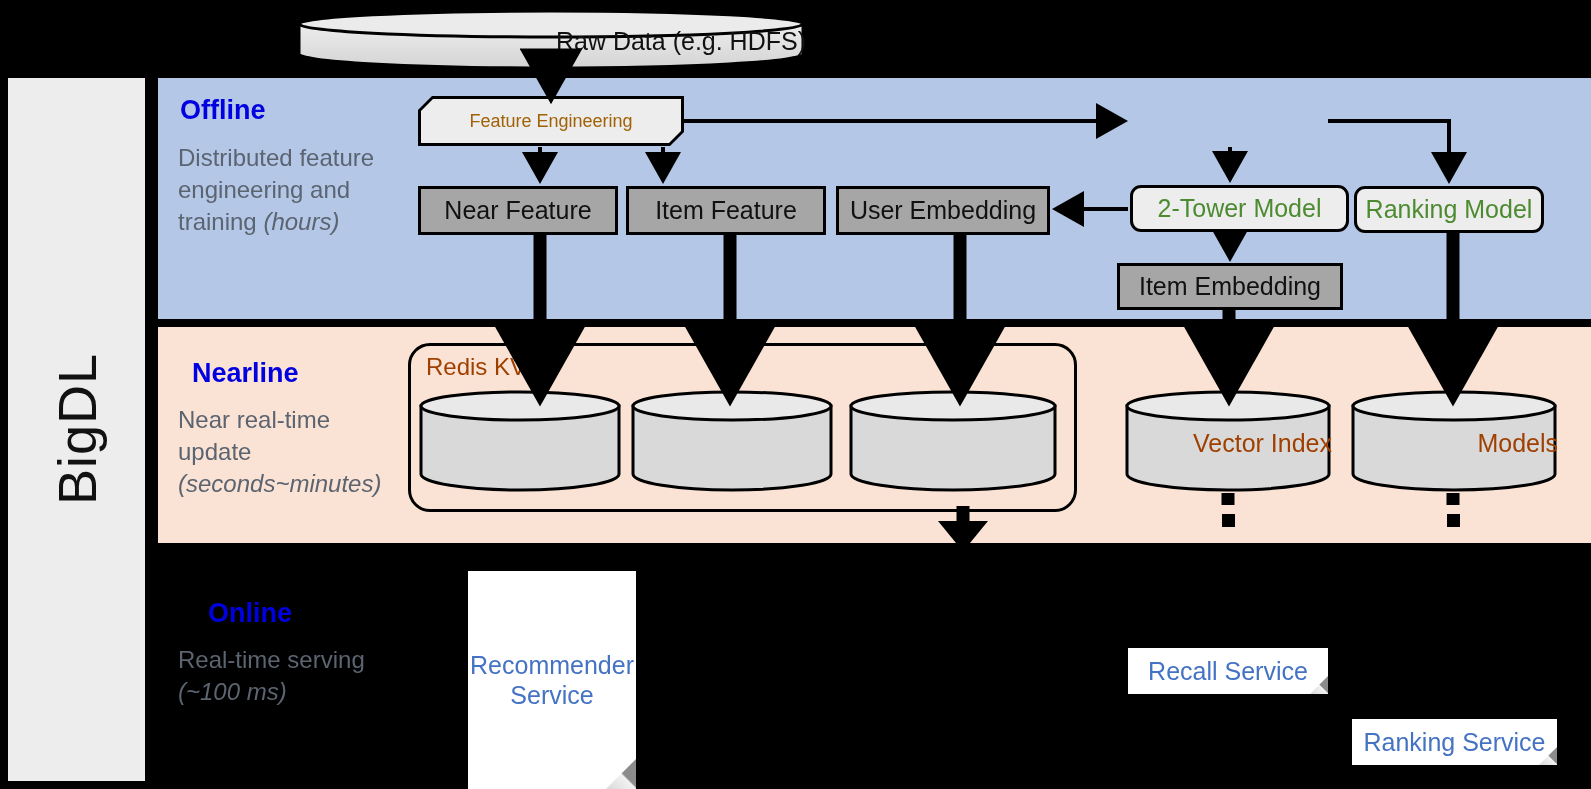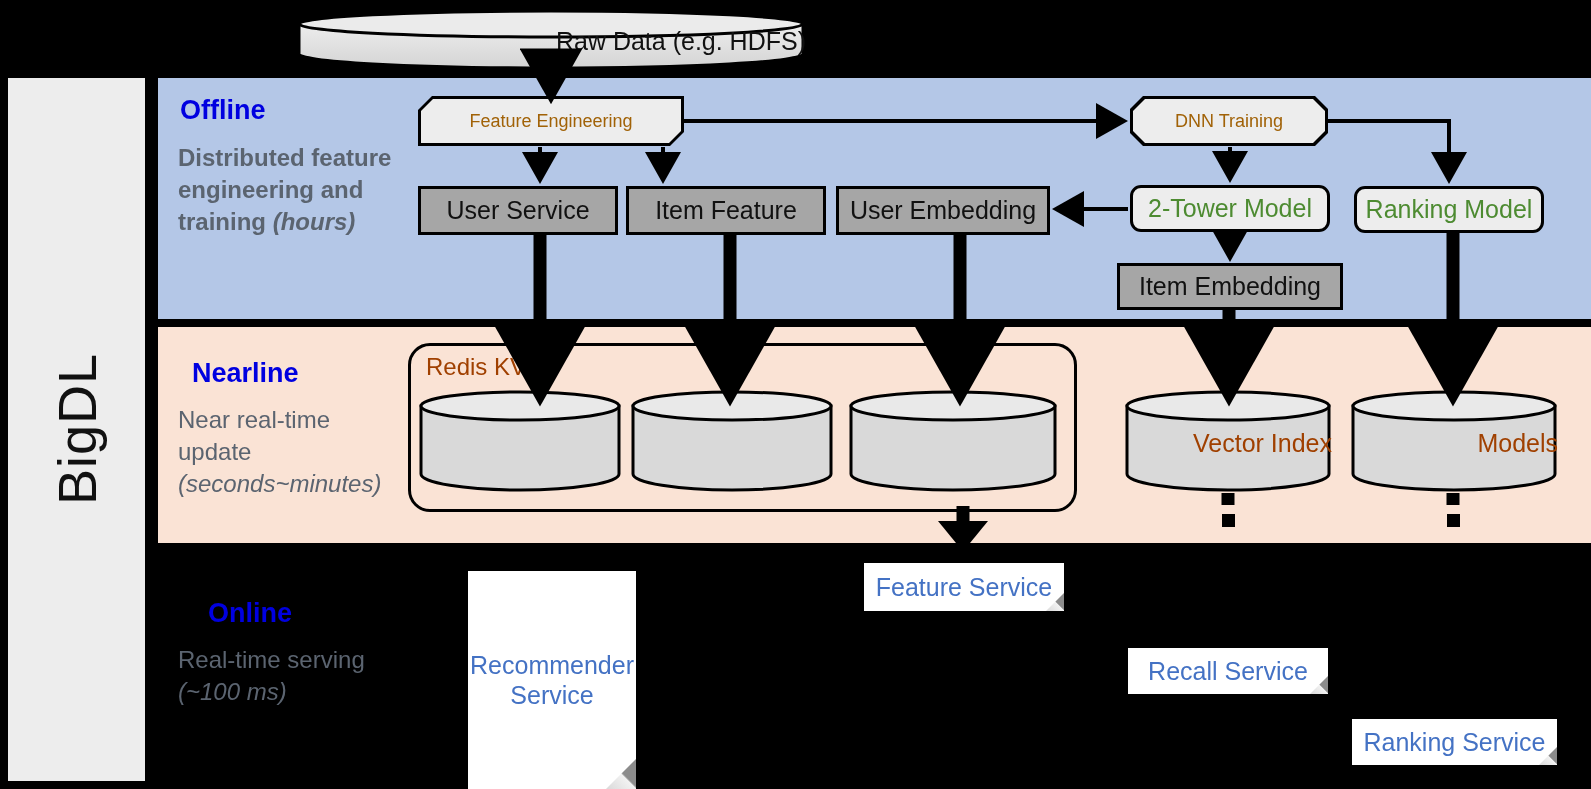--- a/index.html
+++ b/index.html
@@ -67,21 +67,21 @@
 
   <div class="sidebar">
     <div class="sidebar-label">BigDL</div>
   </div>
 
   <div class="band" id="band-offline"></div>
   <div class="band" id="band-nearline"></div>
   <div class="band" id="band-online"></div>
 
   <div class="band-title" style="left:180px;top:95px;">Offline</div>
-  <div class="band-sub" style="left:178px;top:142px;font-weight:bold;"><span>Distributed feature engineering and training </span><span class="it">(hours)</span></div>
+  <div class="band-sub" style="left:178px;top:142px;"><span>Distributed feature engineering and training </span><span class="it">(hours)</span></div>
 
   <div class="band-title" style="left:172px;top:358px;margin-left:20px;">Nearline</div>
   <div class="band-sub" style="left:178px;top:404px;"><span>Near real-time update </span><span class="it">(seconds~minutes)</span></div>
 
   <div class="band-title" style="left:180px;top:598px;margin-left:28px;">Online</div>
   <div class="band-sub" style="left:178px;top:644px;"><span>Real-time serving </span><span class="it">(~100 ms)</span></div>
 
   <div class="cyl" style="left:296px;top:8px;width:510px;height:62px;">
     <svg width="510" height="62" viewBox="0 0 510 62">
       <defs>
@@ -94,39 +94,35 @@
       <ellipse cx="255" cy="16" rx="252" ry="13" fill="#ebebeb" stroke="#000" stroke-width="3"></ellipse>
     </svg>
     <div class="cyl-label" style="top:19px;color:#111;">Raw Data (e.g. HDFS)</div>
   </div>
 
   <div class="notch-wrap" style="left:418px;top:96px;width:266px;height:50px;">
     <div class="nb"></div>
     <div class="nf">Feature Engineering</div>
   </div>
 
-  <div class="notch-wrap" style="left:1130px;top:96px;width:198px;height:50px;">
-    <div class="nb" style="clip-path:polygon(13px 0,calc(100% - 13px) 0,100% 13px,100% calc(100% - 13px),calc(100% - 13px) 100%,13px 100%,0 calc(100% - 13px),0 13px);"></div>
-    <div class="nf" style="clip-path:polygon(12px 0,calc(100% - 12px) 0,100% 12px,100% calc(100% - 12px),calc(100% - 12px) 100%,12px 100%,0 calc(100% - 12px),0 12px);">DNN Training</div>
-  </div>
 
   <div class="node gray-box" style="left:418px;top:186px;width:200px;height:49px;">
-      <span>User Service</span>
+      <span>Near Feature</span>
     </div>
   <div class="node gray-box" style="left:626px;top:186px;width:200px;height:49px;">
       <span>Item Feature</span>
     </div>
   <div class="node gray-box" style="left:836px;top:186px;width:214px;height:49px;">
       <span>User Embedding</span>
     </div>
   <div class="node gray-box" style="left:1117px;top:263px;width:226px;height:47px;">
       <span>Item Embedding</span>
     </div>
 
-  <div class="node proc green" style="left:1130px;top:185px;width:200px;height:47px;">
+  <div class="node proc green" style="left:1130px;top:185px;width:219px;height:47px;">
       <span>2-Tower Model</span>
     </div>
   <div class="node proc green" style="left:1354px;top:186px;width:190px;height:47px;">
       <span>Ranking Model</span>
     </div>
 
   <div class="redis" style="left:408px;top:343px;width:663px;height:163px;"></div>
   <div class="redis-label" style="left:426px;top:353px;">Redis KV</div>
 
   <div class="cyl" style="left:418px;top:389px;width:204px;height:104px;">
@@ -158,24 +154,20 @@
   <div class="cyl" style="left:1350px;top:389px;width:208px;height:104px;">
     <svg width="208" height="104" viewBox="0 0 208 104">
       <path d="M3,17 L3,85 A101,16 0 0 0 205,85 L205,17 Z" fill="#d9d9d9" stroke="#000" stroke-width="3"></path>
       <ellipse cx="104" cy="17" rx="101" ry="14" fill="#e9e9e9" stroke="#000" stroke-width="3"></ellipse>
     </svg>
     <div class="cyl-label" style="top:40px;">Models</div>
   </div>
 
   <div class="card big" style="left:468px;top:571px;width:168px;height:218px;flex-direction:column;">
     <span>Recommender Service</span>
-    <span class="fold"></span>
-  </div>
-  <div class="card" style="left:864px;top:563px;width:200px;height:48px;">
-    <span>Feature Service</span>
     <span class="fold"></span>
   </div>
   <div class="card" style="left:1128px;top:648px;width:200px;height:46px;">
     <span>Recall Service</span>
     <span class="fold"></span>
   </div>
   <div class="card" style="left:1352px;top:719px;width:205px;height:46px;">
     <span>Ranking Service</span>
     <span class="fold"></span>
   </div>

